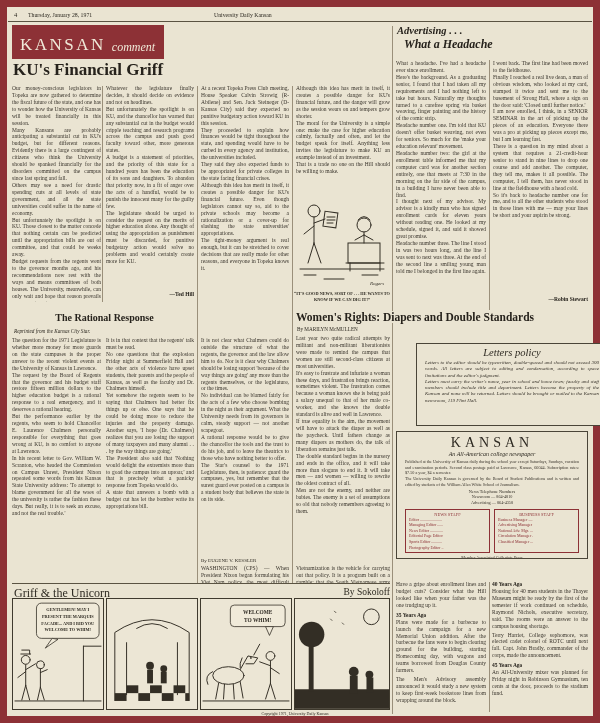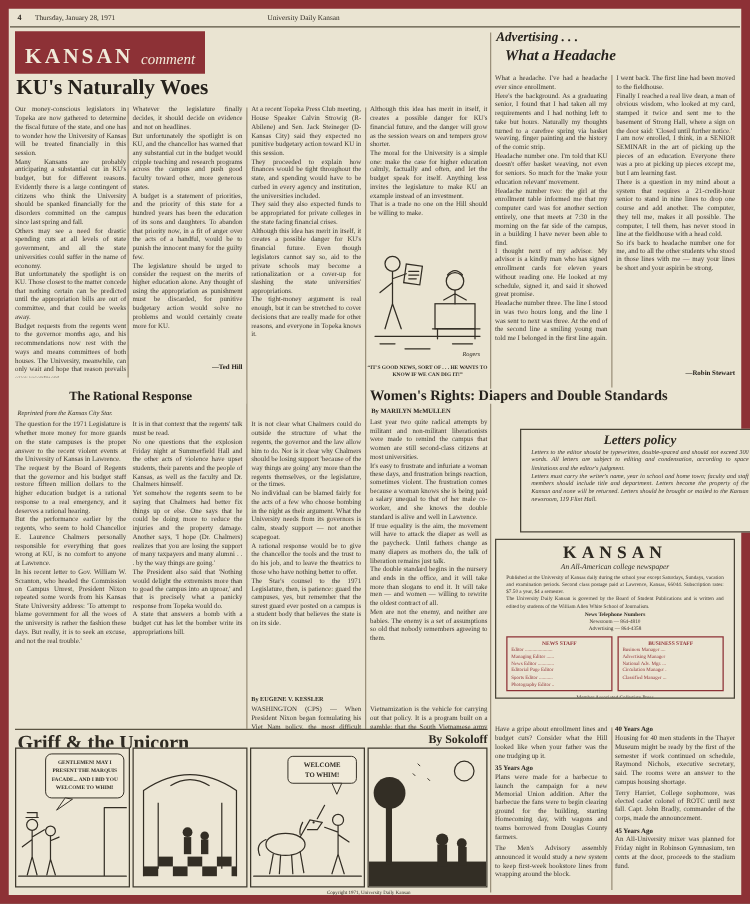--- a/index.html
+++ b/index.html
@@ -5,21 +5,21 @@
   * { margin:0; padding:0; box-sizing:border-box; }
   html,body { width:600px; height:723px; }
   body { background:#6e6a5e; }
   .page { position:relative; width:600px; height:723px; background:#8d3136;
           font-family:'Liberation Serif','DejaVu Serif',serif; color:#2e2a22; overflow:hidden; }
   .paper { position:absolute; left:7px; top:7px; width:586px; height:709px; background:#eae4d2; }
   .abs { position:absolute; }
   .bt { font-size:5.5px; line-height:1.26; text-align:justify; white-space:pre-line;
         color:#38332b; overflow:hidden; }
   .it { font-style:italic; }
-  .b { font-weight:bold; }
+  .b { font-weight:normal; }
   .hl { font-weight:bold; background:#eae4d2; color:#26221c; }
   .rule { background:#9a8f7a; }
   .hline { background:#5a5342; }
   .sig { font-weight:bold; font-size:5.5px; text-align:right; background:#eae4d2; color:#26221c; }
   .box { border:1px solid #4a4538; background:#eae4d2; overflow:hidden; }
   .center { text-align:center; }
   .tiny { font-size:4.2px; line-height:1.35; white-space:pre-line; color:#38332b; }
   .staffbox { border:1px solid #8d3136; color:#8d3136; padding:2px 3px; flex:1; overflow:hidden; }
   .masthead { background:#8d3136; display:flex; align-items:flex-end; padding:4px 8px; }
   .panel { border:1px solid #3f3a2e; background:#ece6d5; overflow:hidden; }
@@ -43,21 +43,21 @@
 
   <div class="abs b" style="left:14px;top:11px;font-size:6.5px;">4</div>
   <div class="abs" style="left:28px;top:12px;font-size:5.8px;">Thursday, January 28, 1971</div>
   <div class="abs" style="left:214px;top:12px;font-size:5.8px;">University Daily Kansan</div>
 
   <div class="abs masthead" style="left:12px;top:25px;width:152px;height:34px;">
     <span class="b" style="font-size:17px;letter-spacing:2.5px;color:#f0ead9;">KANSAN</span>
     <span class="it" style="font-size:12px;color:#f0ead9;margin-left:6px;">comment</span>
   </div>
 
-  <div class="abs hl" style="left:13px;top:60px;font-size:17px;">KU's Naturally Woes</div>
+  <div class="abs hl" style="left:13px;top:60px;font-size:17px;">KU's Financial Griff</div>
   <div class="abs bt" style="left:12px;top:85px;width:89px;height:217px;">Our money-conscious legislators in Topeka are now gathered to determine the fiscal future of the state, and one has to wonder how the University of Kansas will be treated financially in this session.
 Many Kansans are probably anticipating a substantial cut in KU's budget, but for different reasons. Evidently there is a large contingent of citizens who think the University should be spanked financially for the disorders committed on the campus since last spring and fall.
 Others may see a need for drastic spending cuts at all levels of state government, and all the state universities could suffer in the name of economy.
 But unfortunately the spotlight is on KU. Those closest to the matter concede that nothing certain can be predicted until the appropriation bills are out of committee, and that could be weeks away.
 Budget requests from the regents went to the governor months ago, and his recommendations now rest with the ways and means committees of both houses. The University, meanwhile, can only wait and hope that reason prevails over resentment.</div>
   <div class="abs bt" style="left:106px;top:85px;width:88px;height:217px;">Whatever the legislature finally decides, it should decide on evidence and not on headlines.
 But unfortunately the spotlight is on KU, and the chancellor has warned that any substantial cut in the budget would cripple teaching and research programs across the campus and push good faculty toward other, more generous states.
 A budget is a statement of priorities, and the priority of this state for a hundred years has been the education of its sons and daughters. To abandon that priority now, in a fit of anger over the acts of a handful, would be to punish the innocent many for the guilty few.
 The legislature should be urged to consider the request on the merits of higher education alone. Any thought of using the appropriation as punishment must be discarded, for punitive budgetary action would solve no problems and would certainly create more for KU.</div>
   <div class="abs sig" style="left:120px;top:291px;width:74px;">—Ted Hill</div>
@@ -174,21 +174,21 @@
     <div class="bt" style="margin-top:2px;">The Men's Advisory assembly announced it would study a new system to keep first-week bookstore lines from wrapping around the block.</div>
   </div>
   <div class="abs" style="left:492px;top:581px;width:96px;height:133px;overflow:hidden;">
     <div class="subhead" style="margin-top:0;">40 Years Ago</div>
     <div class="bt">Housing for 40 men students in the Thayer Museum might be ready by the first of the semester if work continued on schedule, Raymond Nichols, executive secretary, said. The rooms were an answer to the campus housing shortage.</div>
     <div class="bt" style="margin-top:2px;">Terry Harriet, College sophomore, was elected cadet colonel of ROTC until next fall. Capt. John Bradly, commander of the corps, made the announcement.</div>
     <div class="subhead">45 Years Ago</div>
     <div class="bt">An All-University mixer was planned for Friday night in Robinson Gymnasium, ten cents at the door, proceeds to the stadium fund.</div>
   </div>
 
-  <div class="abs b" style="left:14px;top:586px;font-size:16px;">Griff &amp; the Unicorn</div>
+  <div class="abs b" style="left:14px;top:586px;font-size:12px;">Griff &amp; the Unicorn</div>
   <div class="abs b" style="left:296px;top:587px;width:94px;text-align:right;font-size:9.5px;">By Sokoloff</div>
 
   <div class="abs panel" style="left:12px;top:598px;width:92px;height:112px;">
     <svg width="90" height="110" viewBox="0 0 92 112">
       <rect x="24" y="4" width="64" height="36" rx="5" fill="#f0ead9" stroke="#332e25" stroke-width="0.8"></rect>
       <path d="M40 40 l-7 10 l13 -9 z" fill="#f0ead9" stroke="#332e25" stroke-width="0.8"></path>
       <text x="56" y="12" font-size="4.4" text-anchor="middle" font-weight="bold">GENTLEMEN! MAY I</text>
       <text x="56" y="19" font-size="4.4" text-anchor="middle" font-weight="bold">PRESENT THE MARQUIS</text>
       <text x="56" y="26" font-size="4.4" text-anchor="middle" font-weight="bold">FACADE... AND I BID YOU</text>
       <text x="56" y="33" font-size="4.4" text-anchor="middle" font-weight="bold">WELCOME TO WHIM!</text>

